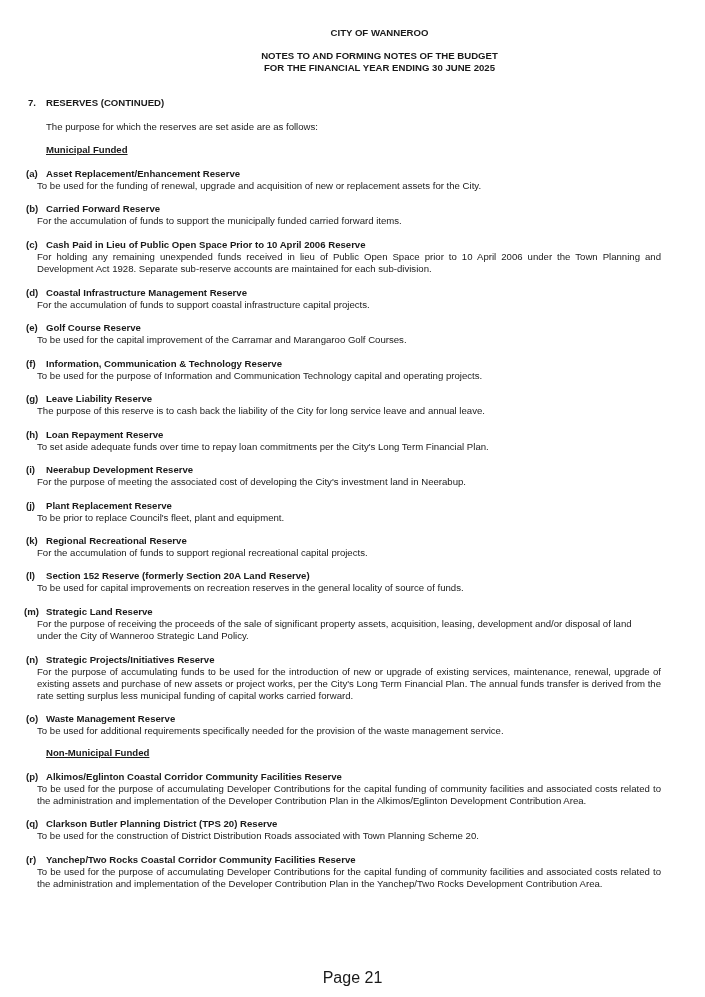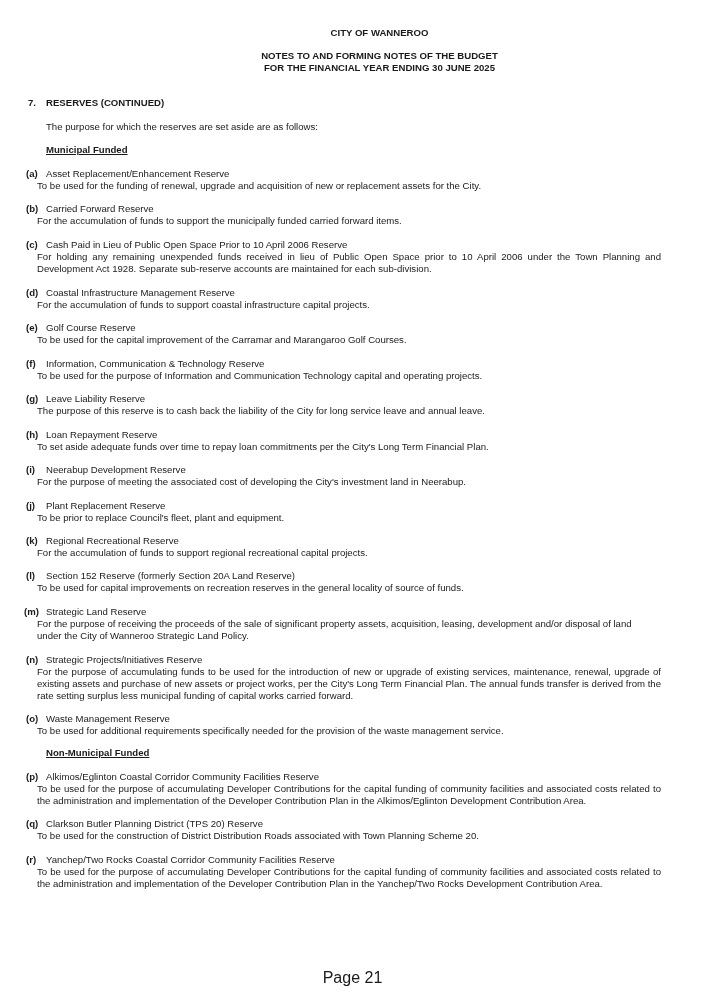--- a/index.html
+++ b/index.html
@@ -4,21 +4,21 @@
 <style>
   html, body { margin: 0; padding: 0; background: #ffffff; }
   body { width: 705px; height: 997px; position: relative; overflow: hidden;
          font-family: "Liberation Sans", sans-serif; color: #1a1a1a; font-size: 9.6px; }
   .hdr { position: absolute; left: 0; width: 705px; text-align: center; font-weight: bold; font-size: 9.6px; margin-left: 27px; }
   .abs { position: absolute; }
   .bold { font-weight: bold; }
   .ul { text-decoration: underline; }
   .item { position: absolute; left: 0; width: 705px; }
   .item .letter { position: absolute; left: 26px; top: 0; width: 20px; text-align: left; font-weight: bold; }
-  .item .title { position: absolute; left: 46px; top: 0; font-weight: normal; white-space: nowrap; }
+  .item .title { position: absolute; left: 46px; top: 0; font-weight: bold; white-space: nowrap; }
   .item .desc { position: absolute; left: 37px; top: 12px; width: 624px; line-height: 12px; text-align: justify; }
   .item .desc.nojust { text-align: left; }
   .footer { position: absolute; top: 969px; left: 0; width: 705px; text-align: center; font-size: 16px; }
 </style>
 </head>
 <body>
 
 <div class="hdr" style="top:27px">CITY OF WANNEROO</div>
 <div class="hdr" style="top:50px">NOTES TO AND FORMING NOTES OF THE BUDGET</div>
 <div class="hdr" style="top:62px">FOR THE FINANCIAL YEAR ENDING 30 JUNE 2025</div>

